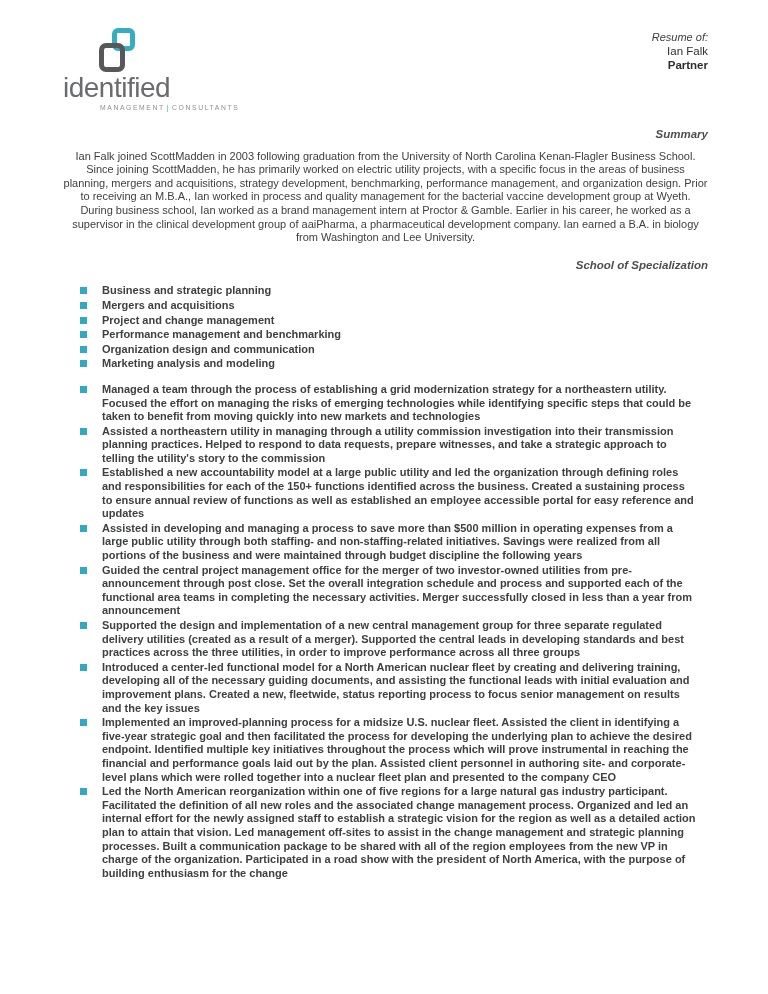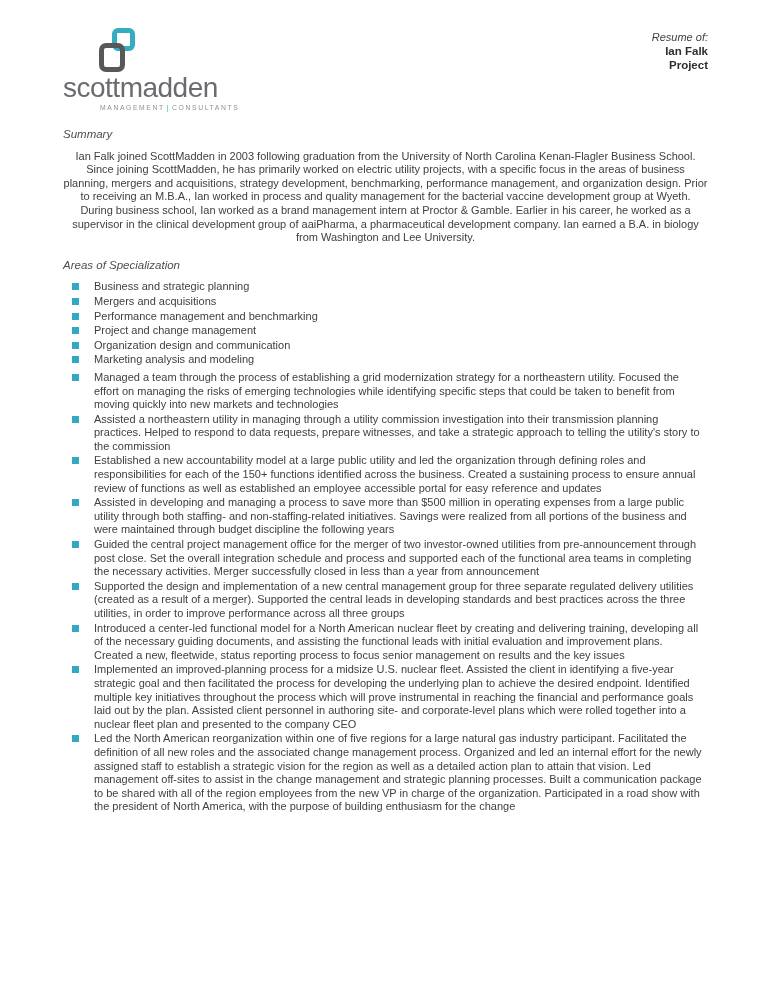--- a/index.html
+++ b/index.html
@@ -63,40 +63,42 @@
     line-height: 8px;
   }
   .logo-tagline .tag-sep { color: #35acc0; padding: 0 2px; }
 
   .resume-block {
     text-align: right;
     padding-top: 4px;
     line-height: 14px;
   }
   .resume-of { font-style: italic; font-size: 11px; color: #3f4042; }
-  .resume-name { font-weight: bold; font-size: 11.5px; color: #2e2f31; }
+  .resume-name { font-weight: normal; font-size: 11.5px; color: #2e2f31; }
   .resume-title { font-weight: bold; font-size: 11.5px; color: #2e2f31; }
 
   
   .section-heading {
-    font-weight: normal;
+    font-weight: bold;
     font-style: italic;
     font-size: 11.5px;
     color: #4d4e50;
     margin: 14px 0 8px 0;
+    text-align: right;
   }
   .summary-text {
     margin: 0;
     text-align: center;
   }
 
   ul.bullet-list {
     list-style: none;
-    margin: 4px;
+    margin: 12px;
     padding: 0 0 0 5px;
+    font-weight: bold;
   }
   ul.bullet-list li {
     display: flex;
     align-items: flex-start;
     margin: 0 0 1px 0;
   }
   .bullet {
     flex: 0 0 auto;
     width: 7px;
     height: 7px;
@@ -109,59 +111,59 @@
 <body>
 
 <div class="page">
 
   <div class="header-row">
     <div class="logo-block">
       <div class="logo-mark">
         <div class="logo-square-teal"></div>
         <div class="logo-square-gray"></div>
       </div>
-      <div class="logo-wordmark">scottmadden</div>
+      <div class="logo-wordmark">identified</div>
       <div class="logo-tagline"><span>MANAGEMENT</span><span class="tag-sep">|</span><span>CONSULTANTS</span></div>
     </div>
 
     <div class="resume-block">
       <div class="resume-of">Resume of:</div>
       <div class="resume-name">Ian Falk</div>
-      <div class="resume-title">Project</div>
+      <div class="resume-title">Partner</div>
     </div>
   </div>
 
   <div class="section-heading">Summary</div>
   <p class="summary-text">Ian Falk joined ScottMadden in 2003 following graduation from the University of North Carolina Kenan-Flagler Business School. Since joining ScottMadden, he has primarily worked on electric utility projects, with a specific focus in the areas of business planning, mergers and acquisitions, strategy development, benchmarking, performance management, and organization design. Prior to receiving an M.B.A., Ian worked in process and quality management for the bacterial vaccine development group at Wyeth. During business school, Ian worked as a brand management intern at Proctor &amp; Gamble. Earlier in his career, he worked as a supervisor in the clinical development group of aaiPharma, a pharmaceutical development company. Ian earned a B.A. in biology from Washington and Lee University.</p>
 
-  <div class="section-heading">Areas of Specialization</div>
+  <div class="section-heading">School of Specialization</div>
   <ul class="bullet-list">
 
       <li class="bullet-item">
         <span class="bullet"></span>
         <span class="item-text">Business and strategic planning</span>
       </li>
 
       <li class="bullet-item">
         <span class="bullet"></span>
         <span class="item-text">Mergers and acquisitions</span>
       </li>
 
       <li class="bullet-item">
         <span class="bullet"></span>
+        <span class="item-text">Project and change management</span>
+      </li>
+
+      <li class="bullet-item">
+        <span class="bullet"></span>
         <span class="item-text">Performance management and benchmarking</span>
       </li>
 
       <li class="bullet-item">
         <span class="bullet"></span>
-        <span class="item-text">Project and change management</span>
-      </li>
-
-      <li class="bullet-item">
-        <span class="bullet"></span>
         <span class="item-text">Organization design and communication</span>
       </li>
 
       <li class="bullet-item">
         <span class="bullet"></span>
         <span class="item-text">Marketing analysis and modeling</span>
       </li>
     </ul>
 
   <ul class="bullet-list">

